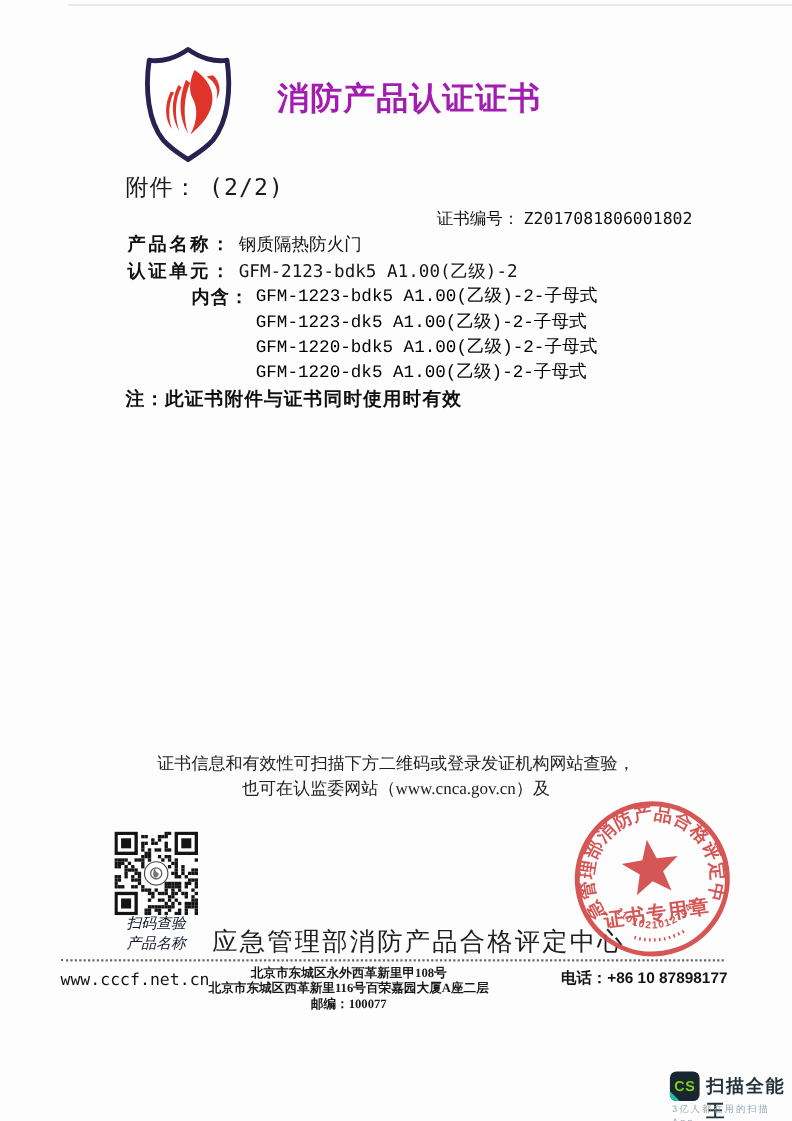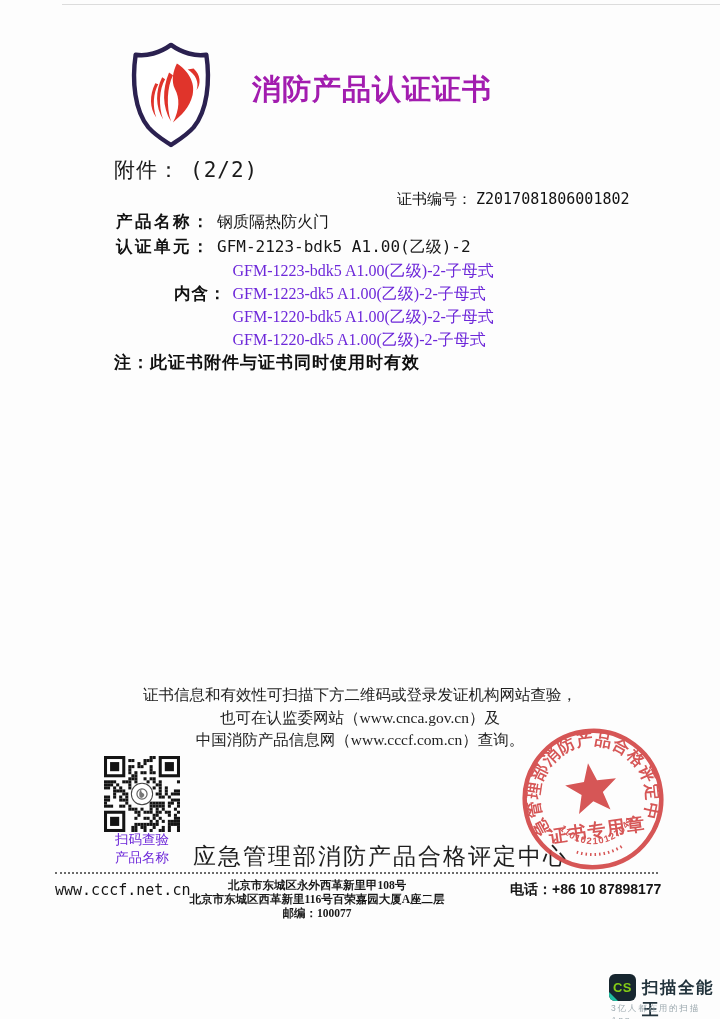--- a/index.html
+++ b/index.html
@@ -13,38 +13,38 @@
   .logo { position:absolute; left:126px; top:40px; width:90px; height:108px; }
   .title { position:absolute; left:252px; top:70px; font-size:29px; font-weight:bold; letter-spacing:1px; color:#a21caf; font-family:"Liberation Sans", sans-serif; }
 
   
   .attachment { position:absolute; left:114px; top:156px; font-size:21px; color:#1b1b1b; letter-spacing:1px; }
   .attachment .val { margin-left:10px; font-family:"DejaVu Sans Mono", monospace; }
   .cert-no { position:absolute; left:397px; top:190px; font-size:15px; color:#111; }
   .cert-no .val { font-family:"DejaVu Sans Mono", monospace; margin-left:4px; }
 
   .field-row { position:absolute; left:116px; font-size:16px; white-space:nowrap; }
-  .field-label { font-weight:bold; letter-spacing:2.5px; font-size:16.5px; color:#111;margin-top:24px; }
+  .field-label { font-weight:bold; letter-spacing:2.5px; font-size:16.5px; color:#111; }
   .field-value { font-family:"DejaVu Sans Mono", monospace; margin-left:6px; color:#161616; }
   .row-product { top:211px; }
   .row-unit { top:236px; }
 
   .contains { position:absolute; left:174px; top:259px; display:flex; align-items:flex-start; }
   .contains .field-label { letter-spacing:1px; }
   .contains-items { margin-left:6px; }
-  .contains-items div { font-family:Liberation Serif, serif; font-size:16px; line-height:23px; color:#6d28d9; white-space:nowrap; }
+  .contains-items div { font-family:Liberation Mono, monospace; font-size:16px; line-height:23px; color:#000000; white-space:nowrap; }
 
   .note { position:absolute; left:114px; top:351px; font-size:17px; font-weight:bold; letter-spacing:1px; color:#0f0f0f; }
 
   
   .verify { position:absolute; left:0; width:720px; top:684px; text-align:center; font-size:15.5px; line-height:22.5px; color:#222; font-family:"Liberation Serif", serif; }
 
   
   .qr { position:absolute; left:104px; top:756px; width:76px; height:76px; }
-  .qr-caption { position:absolute; left:84px; top:831px; width:116px; text-align:center; font-size:13.5px; line-height:17.5px; color:#6d28d9; }
+  .qr-caption { position:absolute; left:84px; top:831px; width:116px; text-align:center; font-size:13.5px; line-height:17.5px; color:#0f172a;font-style:italic; }
 
   .issuer { position:absolute; left:193px; top:841px; font-size:23px; letter-spacing:2px; color:#1e1e1e; font-family:"Liberation Serif", serif; font-weight:500; white-space:nowrap; }
 
   
   .seal { position:absolute; left:518px; top:724px; width:150px; height:150px; transform:rotate(-8deg); opacity:0.9; }
   .seal text { font-family:"Liberation Sans", sans-serif; font-weight:bold; fill:currentColor; }
 
   
   .separator { position:absolute; left:55px; top:872px; width:603px; border-top:2px dotted #6b6b6b; }
   .footer-website { position:absolute; left:55px; top:881px; font-size:15px; font-family:"DejaVu Sans Mono", monospace; color:#141414; }
@@ -99,21 +99,20 @@
       <div>GFM-1220-bdk5 A1.00(乙级)-2-子母式</div>
       <div>GFM-1220-dk5 A1.00(乙级)-2-子母式</div>
     </div>
   </div>
 
   <div class="note">注：此证书附件与证书同时使用时有效</div>
 
   <div class="verify">
     <div>证书信息和有效性可扫描下方二维码或登录发证机构网站查验，</div>
     <div>也可在认监委网站（www.cnca.gov.cn）及</div>
-    <div>中国消防产品信息网（www.cccf.com.cn）查询。</div>
   </div>
 
   <svg class="qr" viewBox="0 0 75 75" aria-hidden="true">
       <rect x="45" y="0" width="3" height="3" fill="#141414"></rect>
       <rect x="48" y="0" width="3" height="3" fill="#141414"></rect>
       <rect x="24" y="3" width="3" height="3" fill="#141414"></rect>
       <rect x="27" y="3" width="3" height="3" fill="#141414"></rect>
       <rect x="39" y="3" width="3" height="3" fill="#141414"></rect>
       <rect x="42" y="3" width="3" height="3" fill="#141414"></rect>
       <rect x="45" y="3" width="3" height="3" fill="#141414"></rect>

